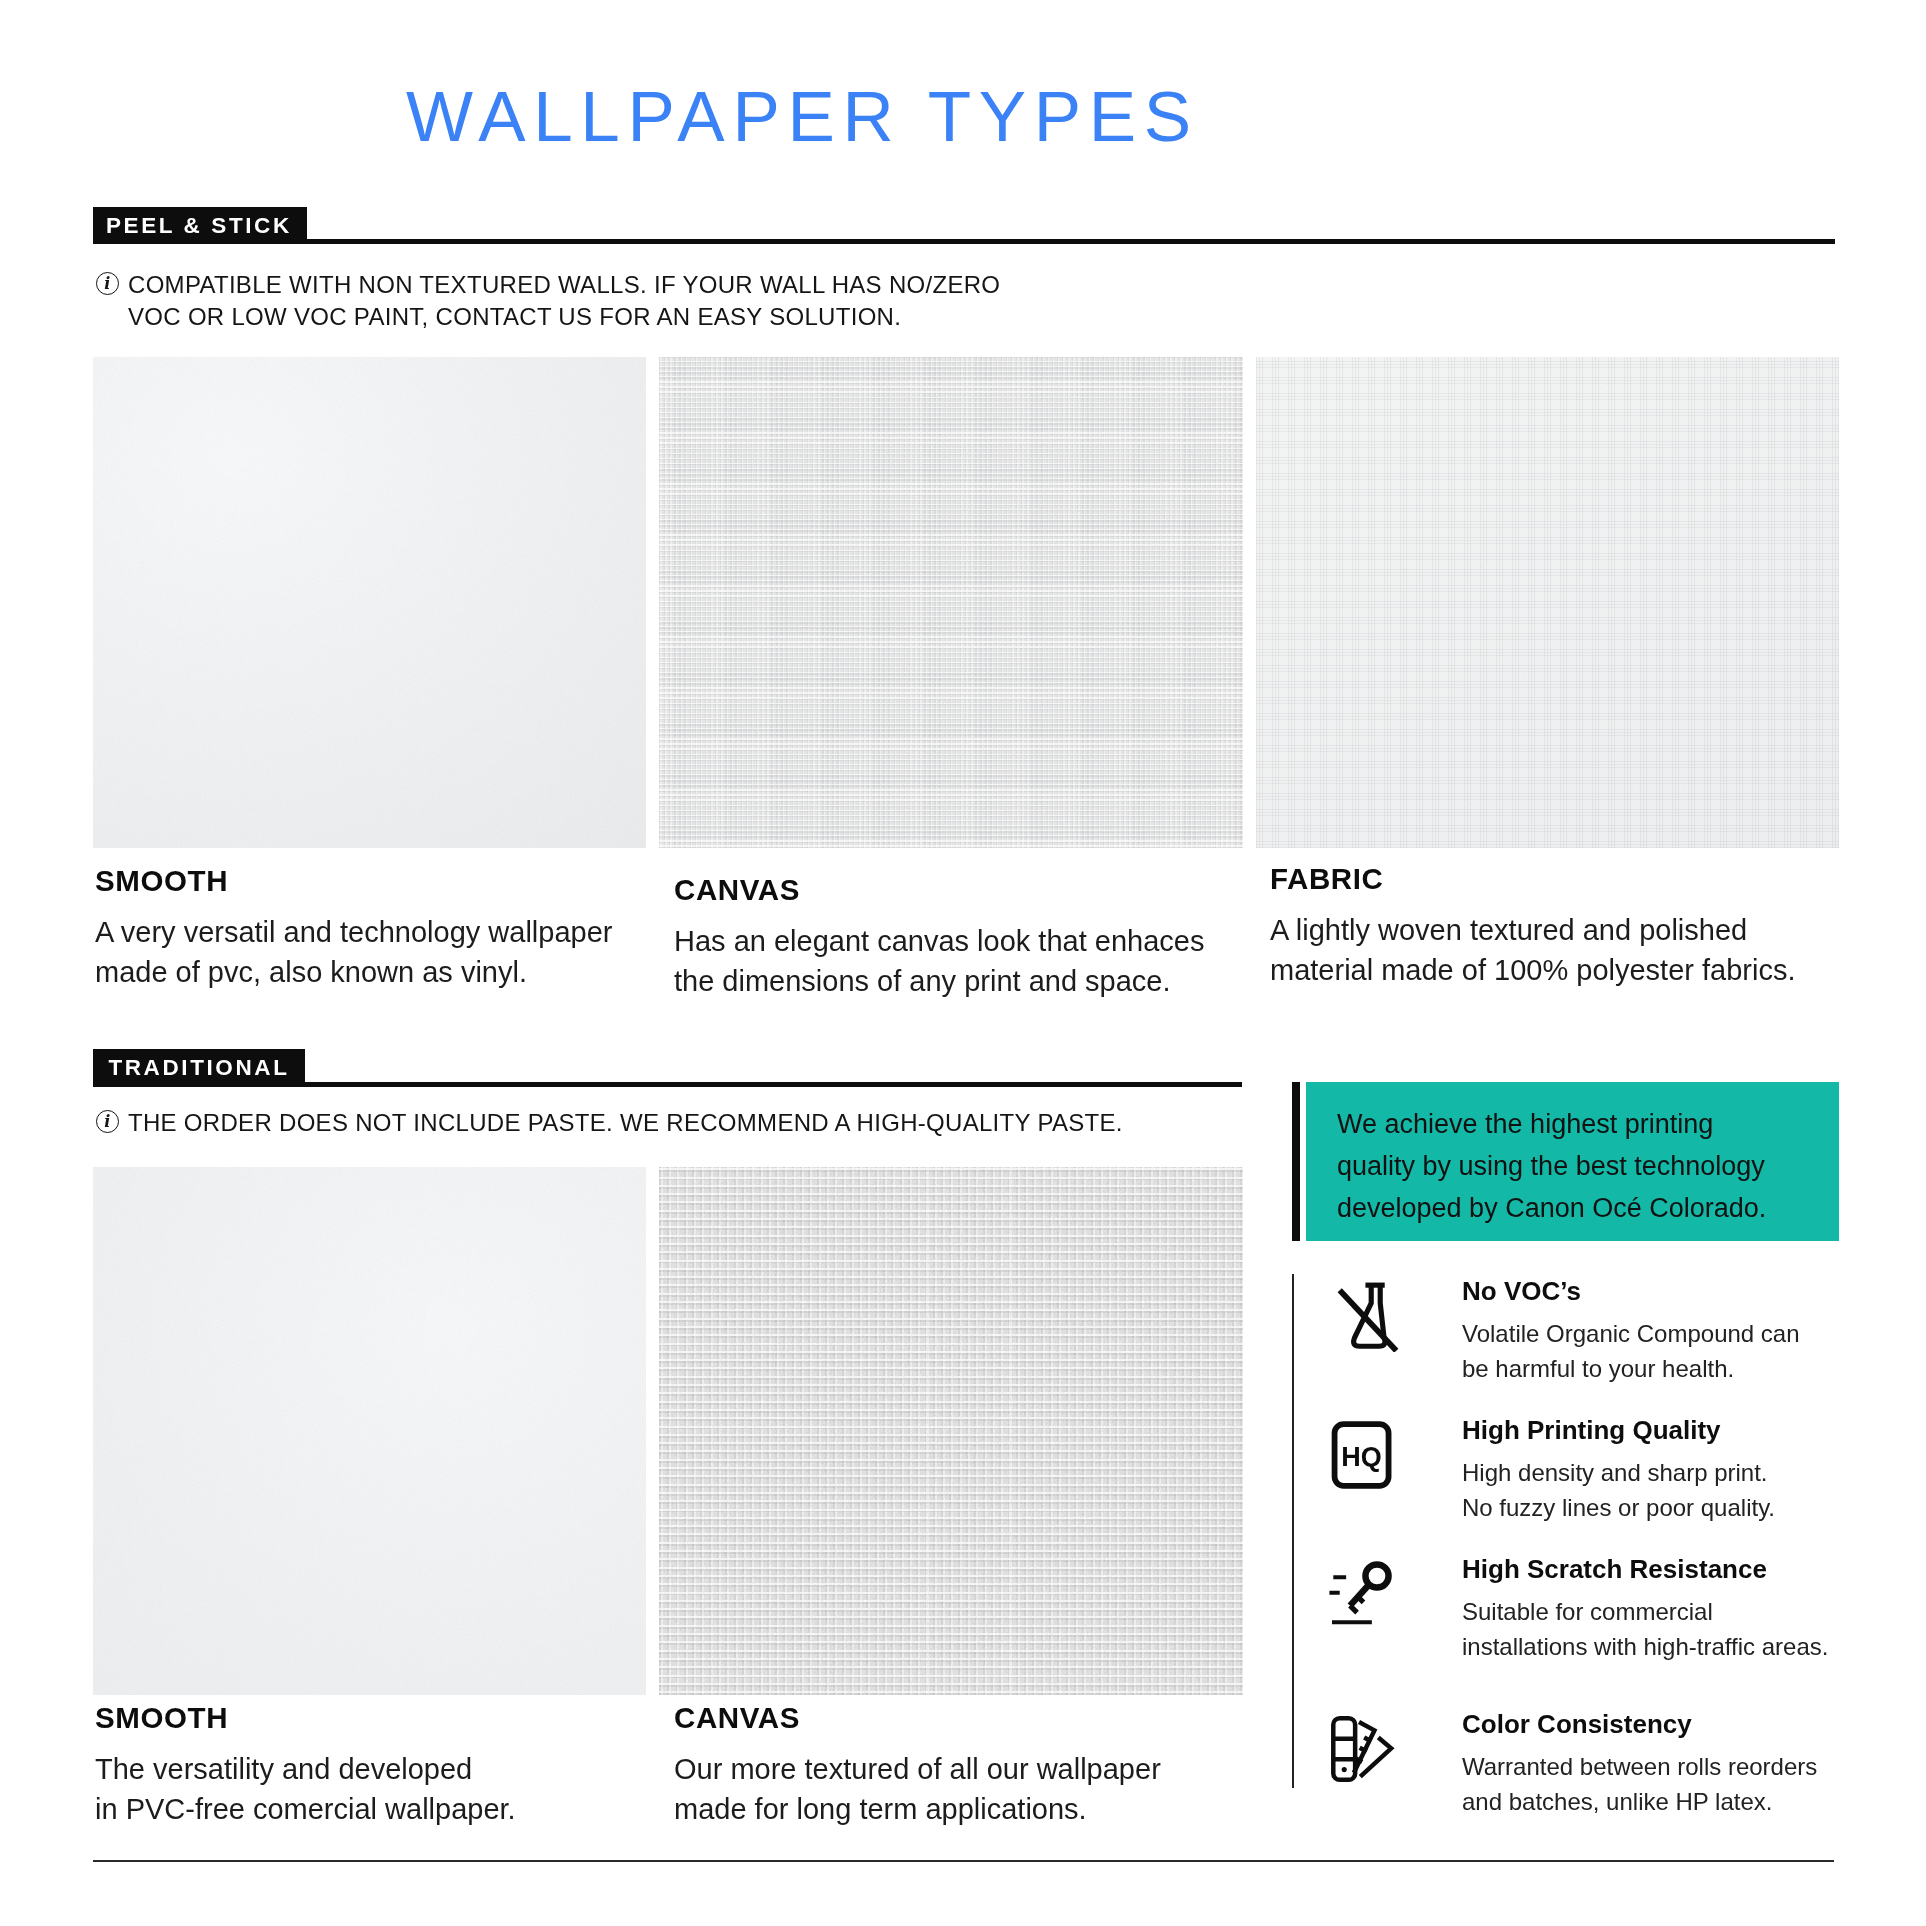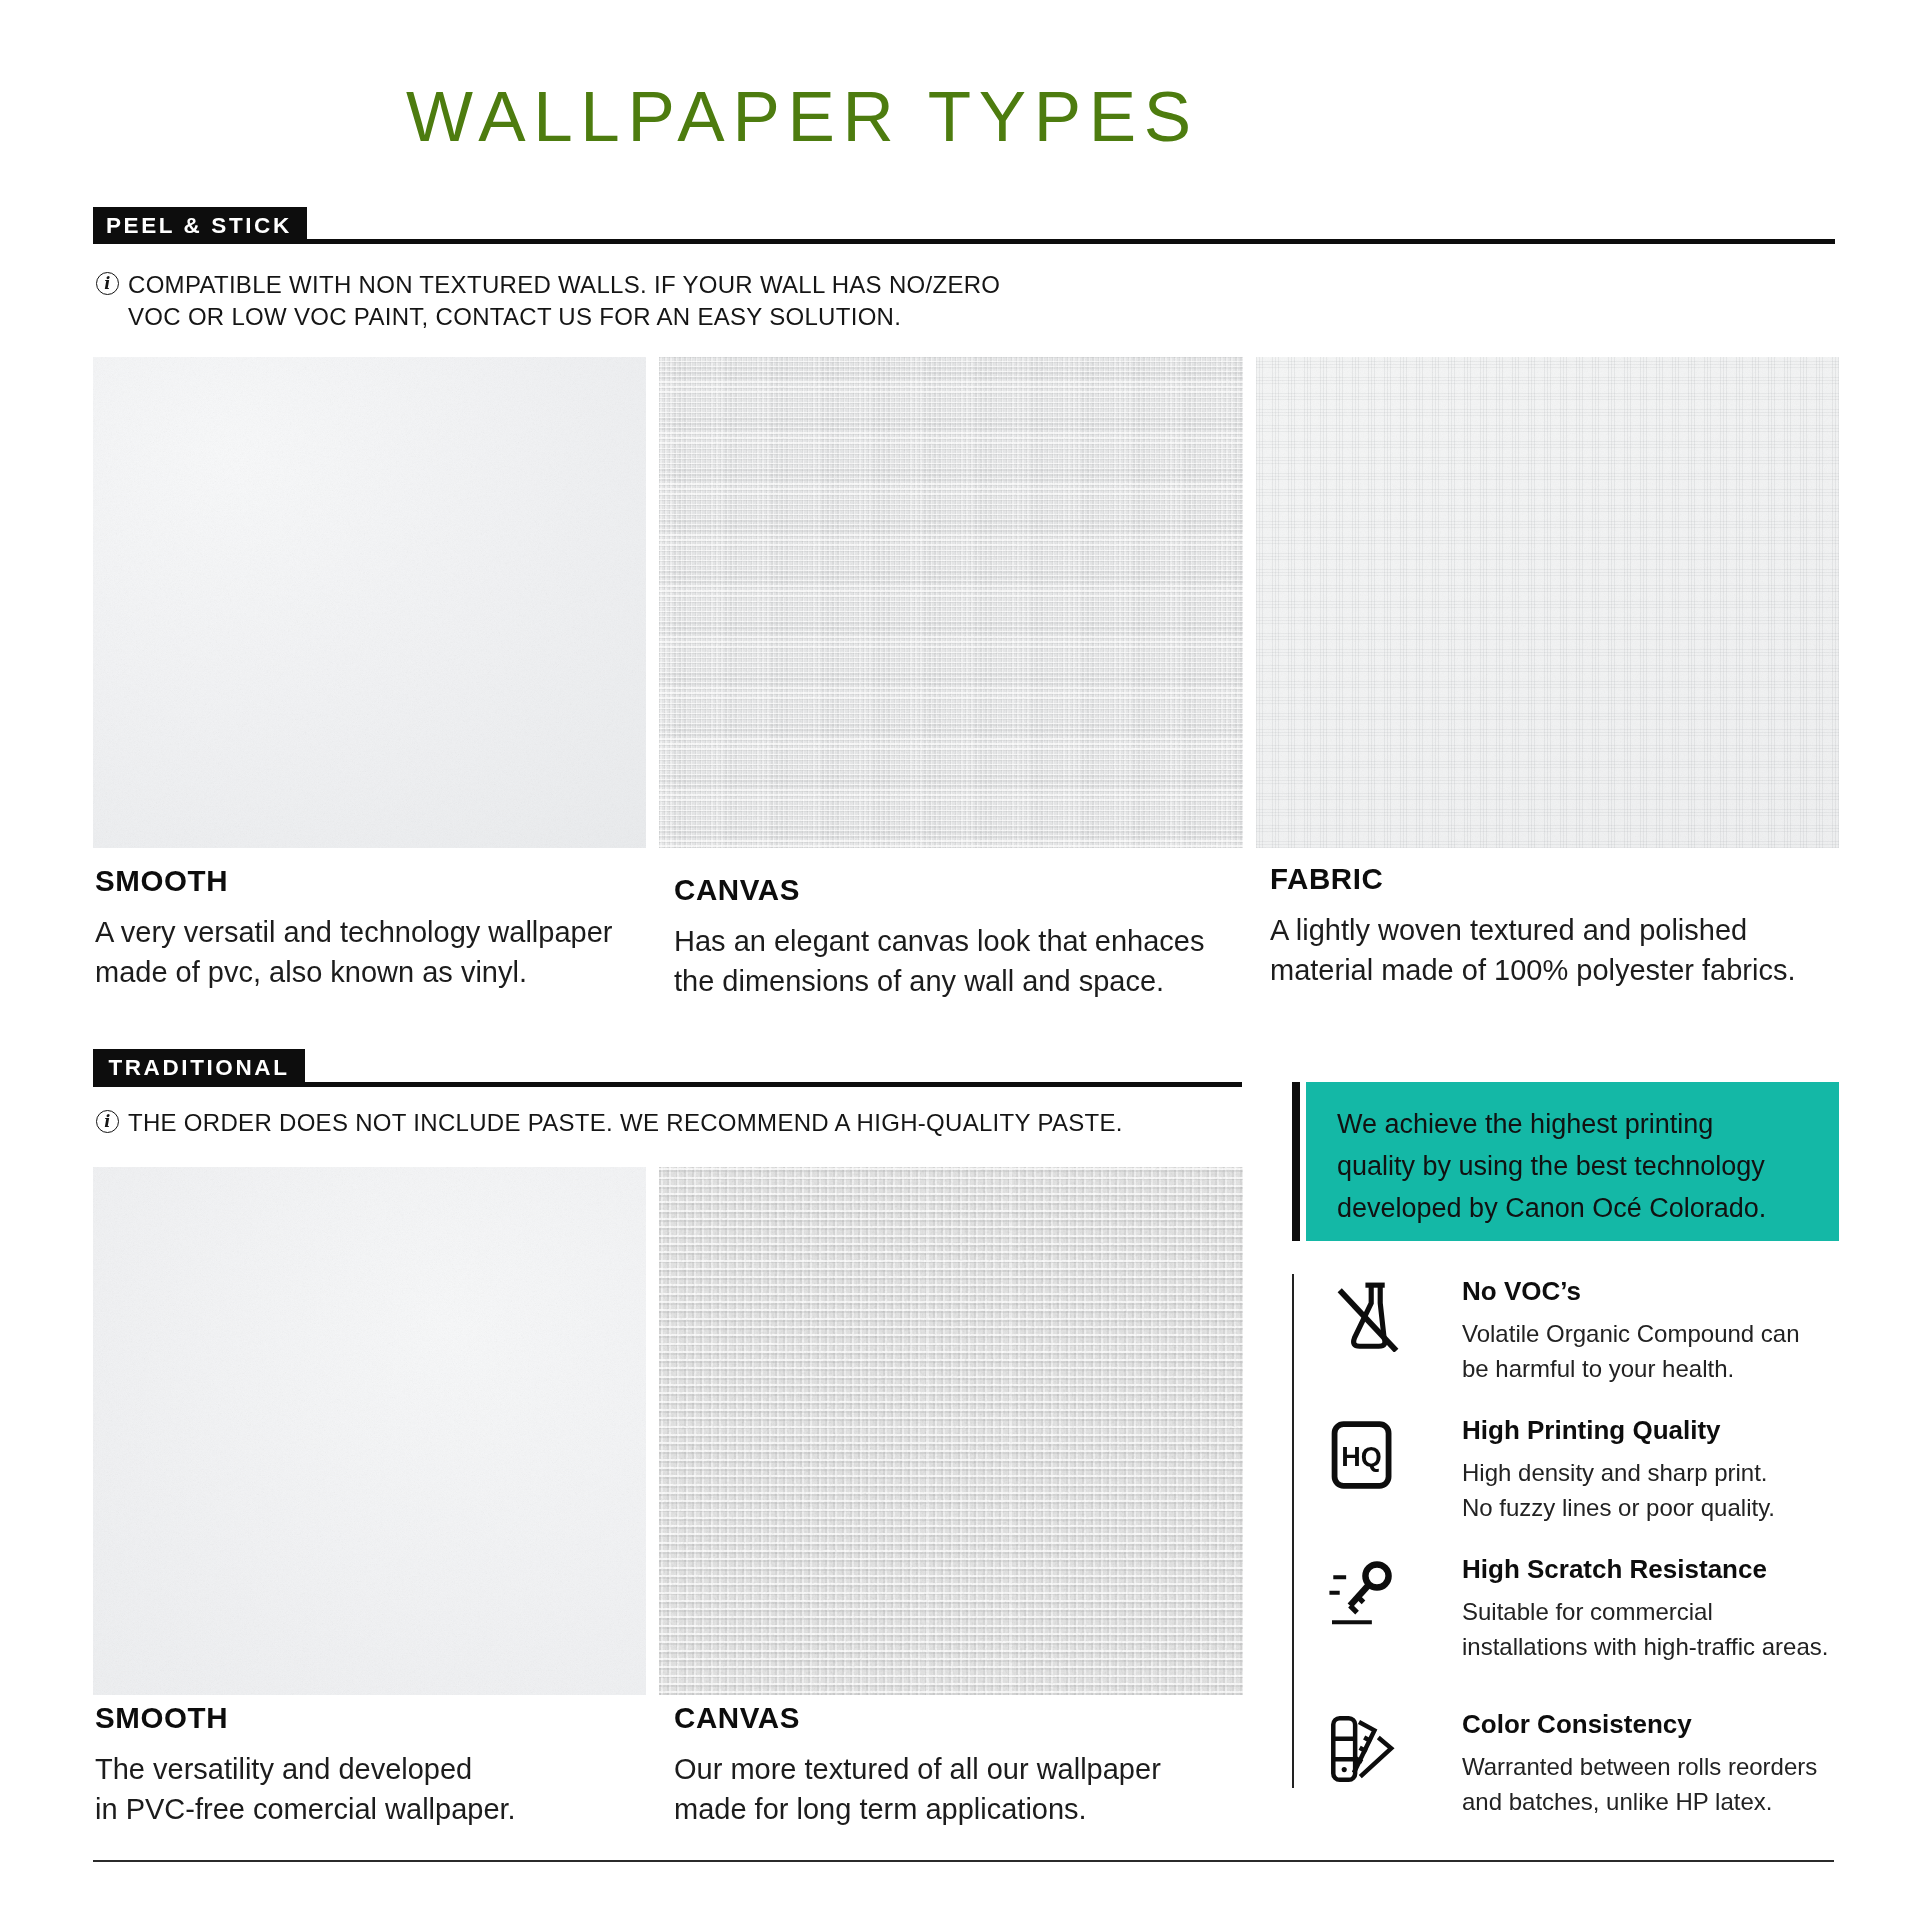--- a/index.html
+++ b/index.html
@@ -1,21 +1,21 @@
 <!DOCTYPE html>
 <html style="font-size:10.3px"><head>
 <meta charset="utf-8">
 <style>
   html,body{margin:0;padding:0;background:#fff;}
   .page{position:relative;width:1926px;height:1926px;background:#ffffff;
         font-family:"Liberation Sans",sans-serif;color:#111;overflow:hidden;}
 
   .title{position:absolute;left:93px;top:76px;width:1419px;margin:0;
          text-align:center;font-size:71px;font-weight:400;letter-spacing:7.7px;
-         color:#4d7c0f;white-space:nowrap;}
+         color:#3b82f6;white-space:nowrap;}
 
   .sec-label{position:absolute;height:37px;background:#0d0d0d;color:#ffffff;
              display:inline-flex;align-items:center;padding:0 15.4px;
              font-size:22.5px;font-weight:700;letter-spacing:2.6px;white-space:nowrap;z-index:2;}
   .sec-rule{position:absolute;height:4.5px;background:#0d0d0d;z-index:1;}
 
   .note{position:absolute;font-size:24px;line-height:32px;color:#151515;letter-spacing:0.3px;}
   .note .info-icon{position:absolute;left:0;top:3.2px;width:23px;height:23px;border:1.9px solid #111;
         border-radius:50%;box-sizing:border-box;display:flex;align-items:center;justify-content:center;
         font-family:"DejaVu Serif",serif;font-size:16px;font-style:italic;font-weight:700;}
@@ -112,21 +112,21 @@
   </div>
 
   <div class="swatch-label" style="left:95px;top:864px;width:552px;">
     <h3>SMOOTH</h3>
     <div class="desc">A very versatil and technology wallpaper
 made of pvc, also known as vinyl.</div>
   </div>
   <div class="swatch-label" style="left:674px;top:873px;width:578px;">
     <h3>CANVAS</h3>
     <div class="desc">Has an elegant canvas look that enhaces
-the dimensions of any wall and space.</div>
+the dimensions of any print and space.</div>
   </div>
   <div class="swatch-label" style="left:1270px;top:862px;width:578px;">
     <h3>FABRIC</h3>
     <div class="desc">A lightly woven textured and polished
 material made of 100% polyester fabrics.</div>
   </div>
 
   <div class="sec-rule" style="left:93px;top:1082px;width:1149px;"></div>
   <div class="sec-label" style="left:93px;top:1049px;">TRADITIONAL</div>
 

